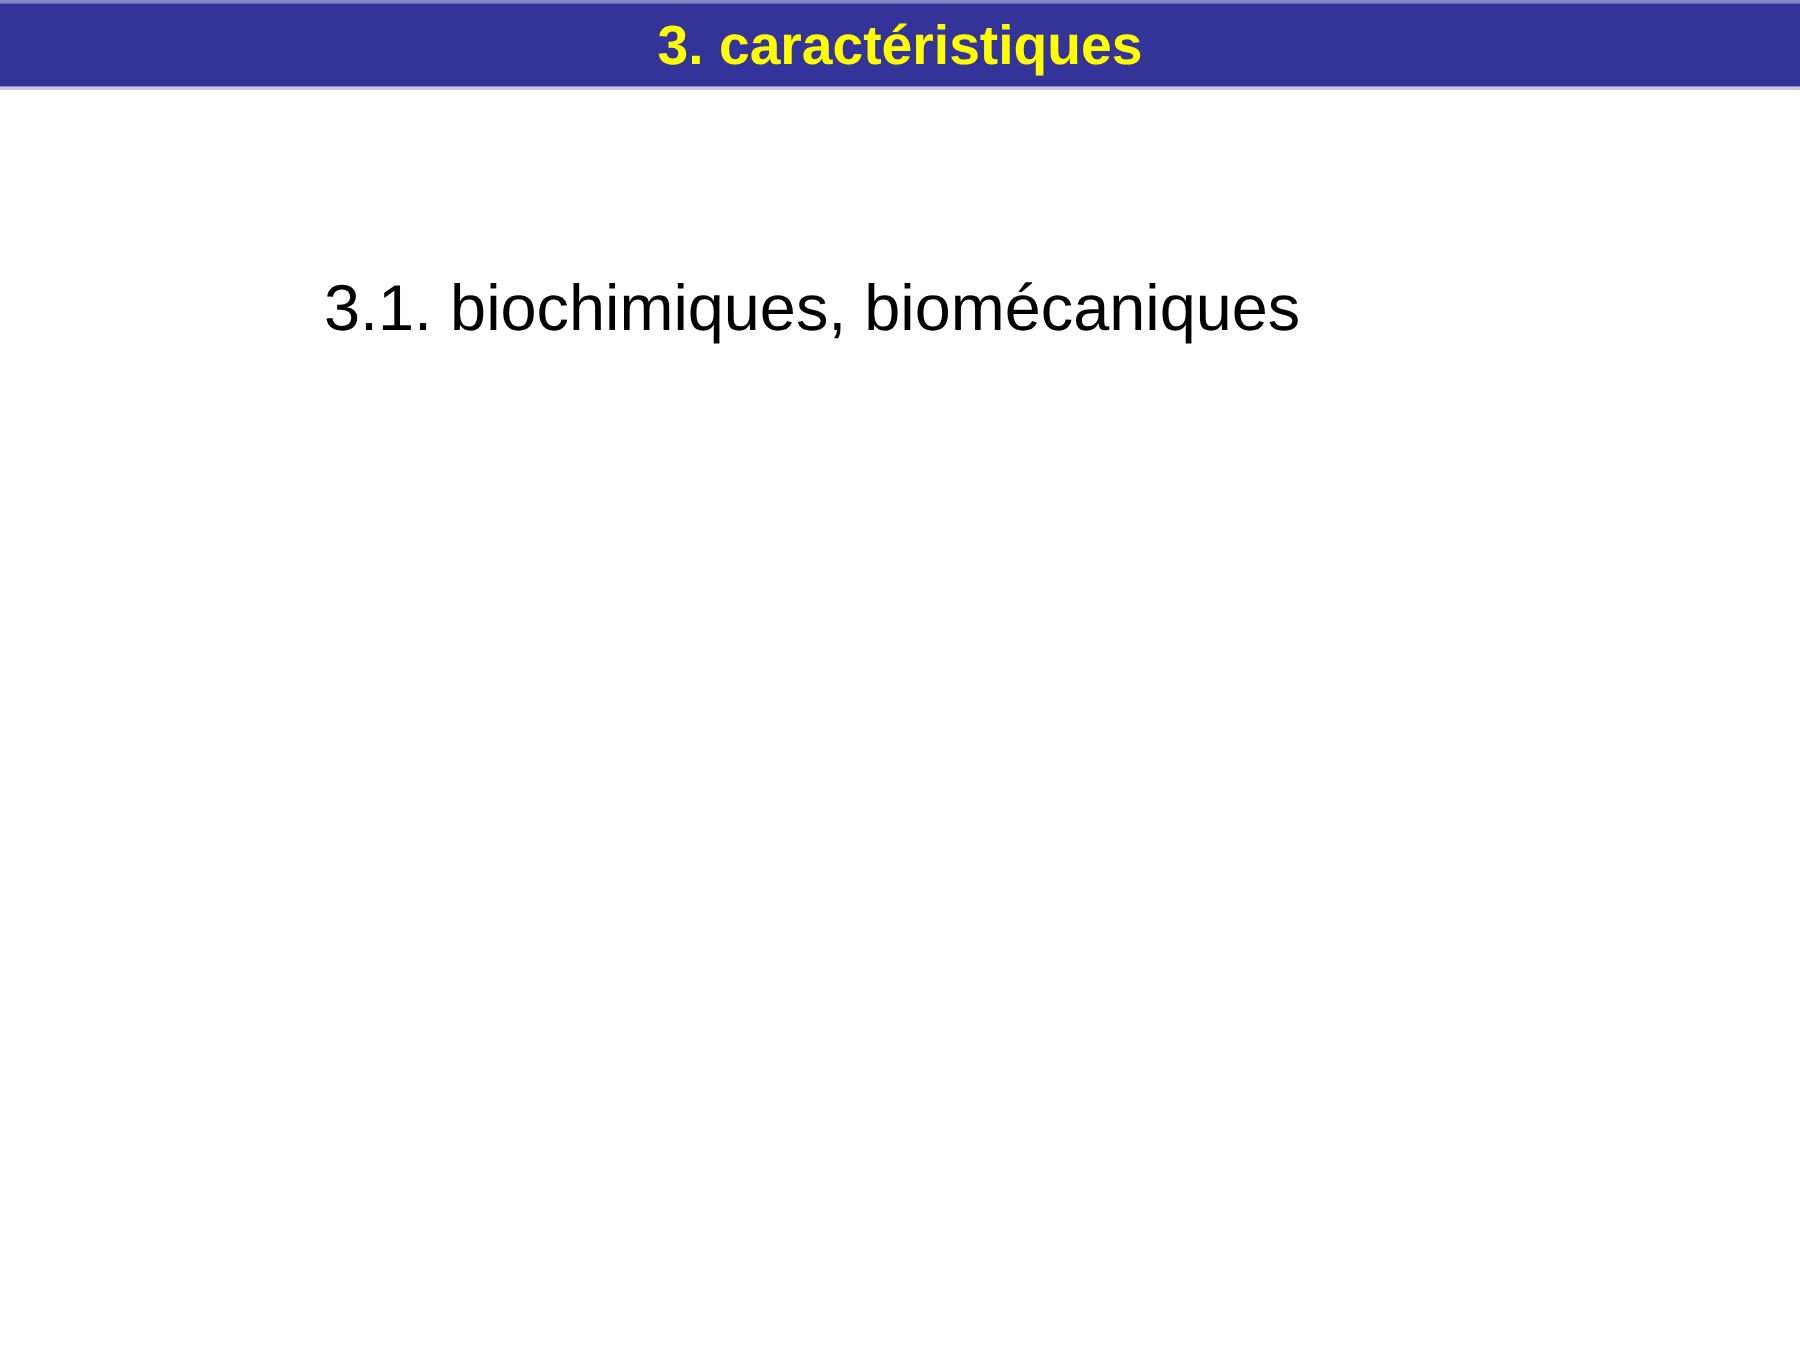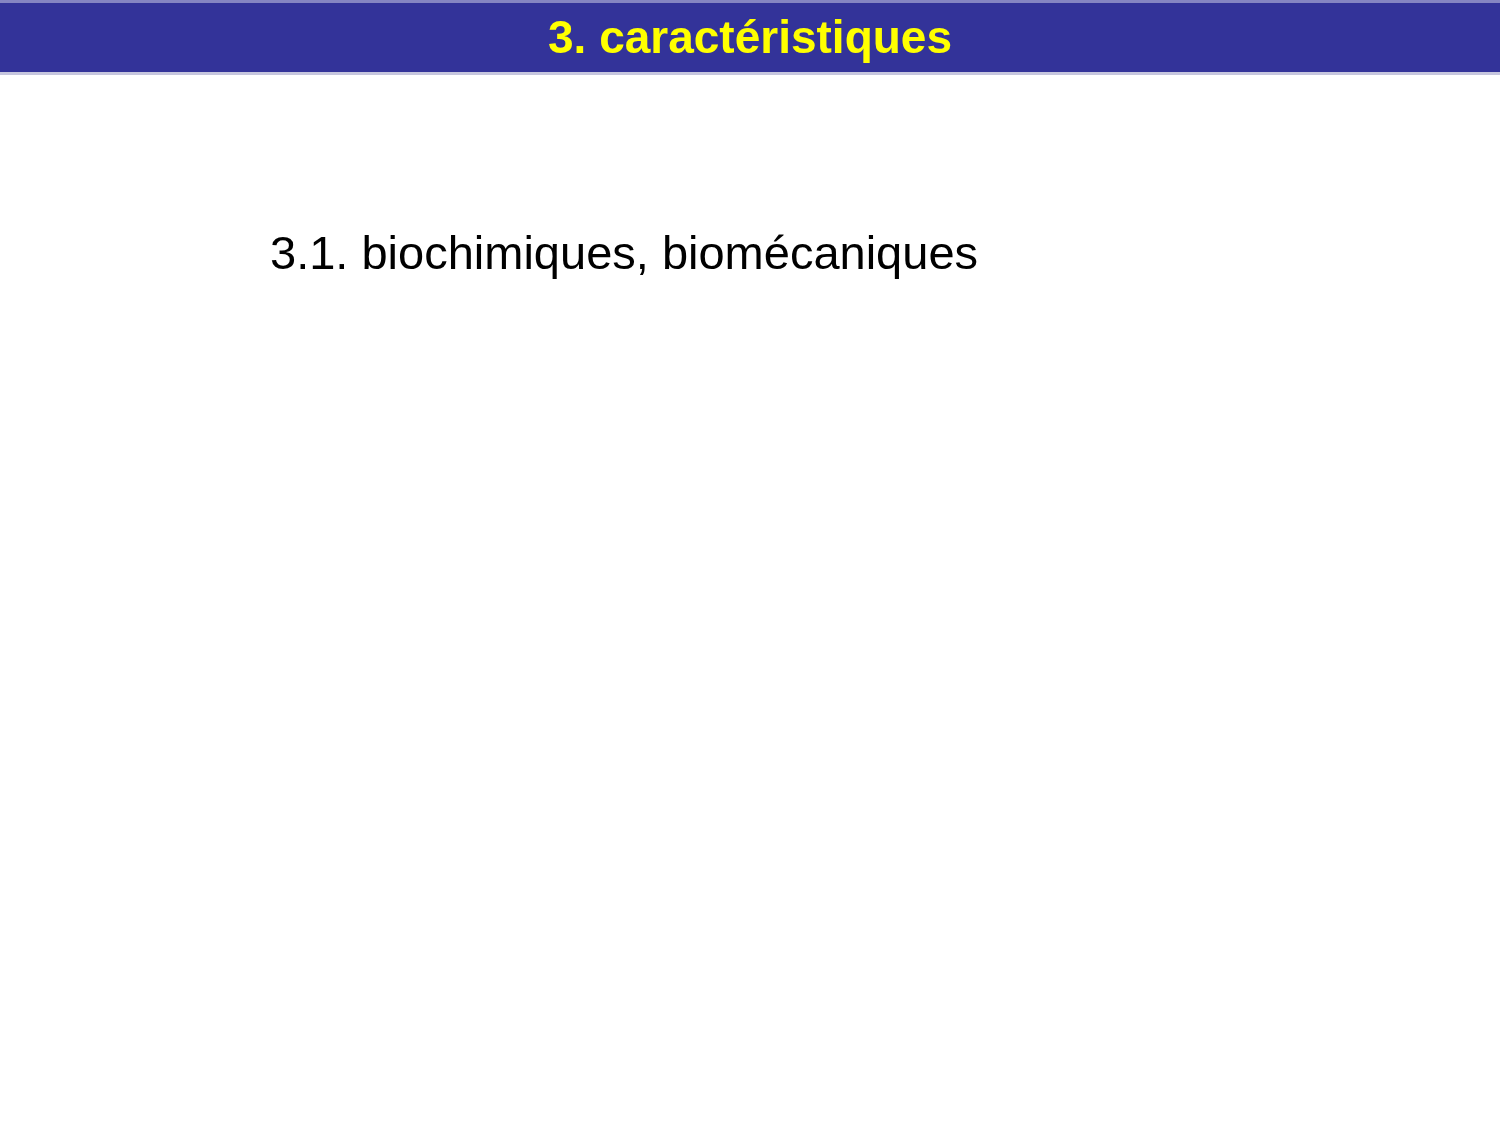--- a/index.html
+++ b/index.html
@@ -32,21 +32,21 @@
     line-height: 69px;
     font-size: 46px;
     font-weight: bold;
     color: #ffff00;
     letter-spacing: 0px;
     white-space: nowrap;
   }
   .body-item {
     position: absolute;
     left: 270px;
-    font-size: 47px;
+    font-size: 54px;
     font-weight: normal;
     color: #000000;
     line-height: 1.15;
     white-space: nowrap;
   }
   .body-item.item-0 { top: 226px; }
   .body-item.item-1 { top: 358px; }
 </style>
 </head>
 <body>

